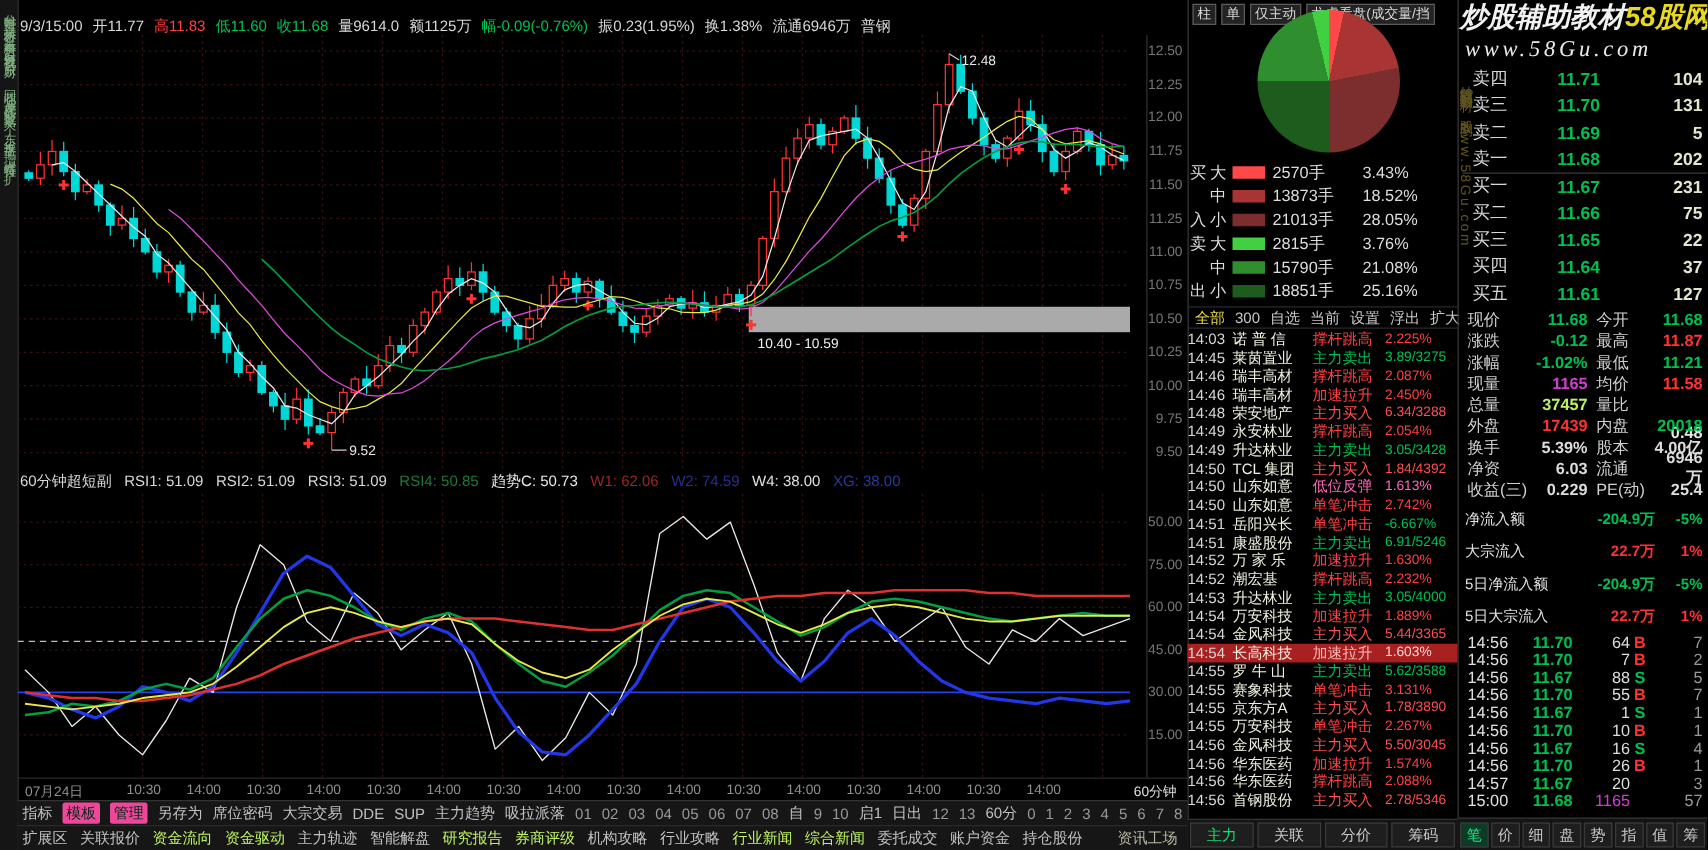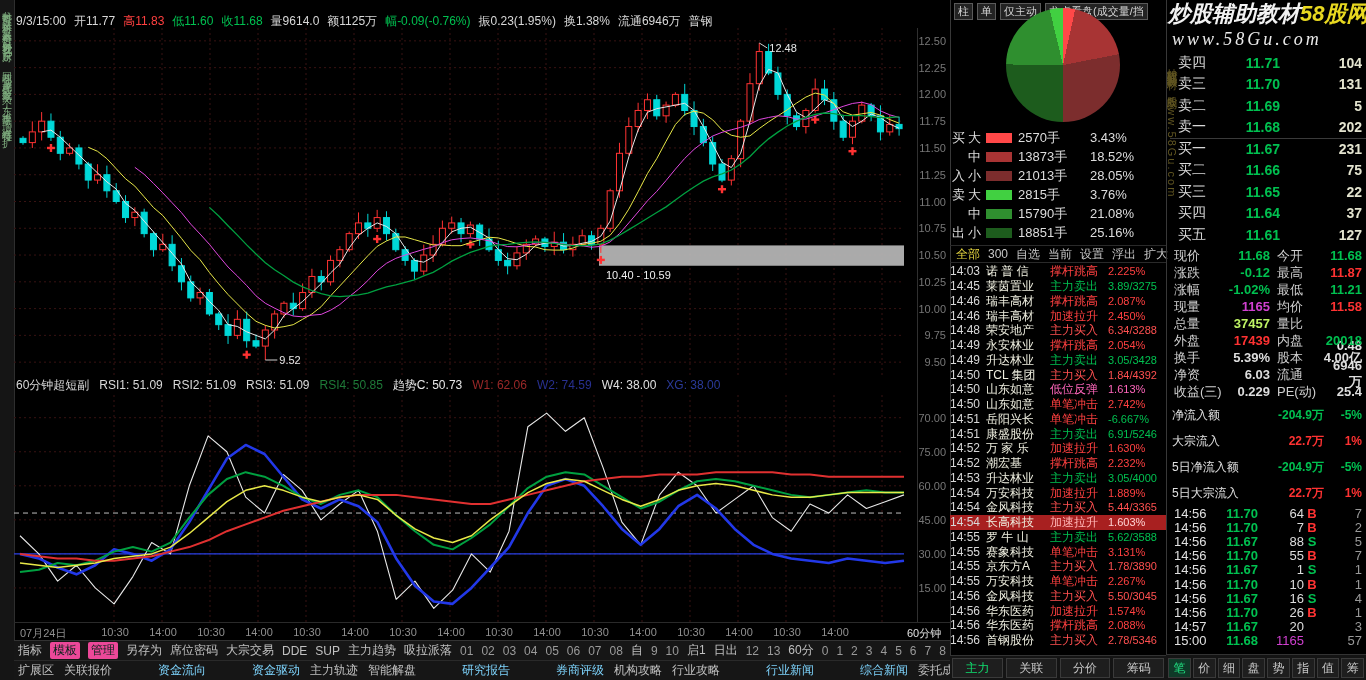--- a/index.html
+++ b/index.html
@@ -23,21 +23,21 @@
   #sub-chart{left:14px;top:395px;width:936px;height:227px;}
   .axis-label{position:absolute;width:42px;text-align:right;color:#777;font-size:11px;line-height:12px;left:890px;}
   .gutter-line{left:917px;top:28px;width:1px;height:594px;background:#303030;}
   
   #time-axis{left:14px;top:622px;width:936px;height:18px;border-top:1px solid #2a2a2a;color:#909090;font-size:11px;}
   #toolbar1{left:14px;top:640px;width:936px;height:20px;background:#161616;border-top:1px solid #333;gap:8px;padding-left:4px;box-sizing:border-box;font-size:12px;}
   #toolbar2{left:14px;top:660px;width:936px;height:20px;background:#161616;border-top:1px solid #2a2a2a;gap:10px;padding-left:4px;box-sizing:border-box;font-size:12px;}
   .tb-item{color:#c0c0c0;cursor:pointer;white-space:nowrap;}
   .tb-item.num{color:#9a9a9a;}
   .tb-item.active{background:#ec4899;color:#06241a;padding:0 3px;border-radius:2px;}
-  .tb-item.yellow{color:#7dd3fc;margin-left:36px;}
+  .tb-item.yellow{color:#bef264;}
   
   #panelA{left:950px;top:0;width:216px;height:680px;border-left:1px solid #383838;box-sizing:border-box;}
   #pa-topbar{left:950px;top:0;width:216px;height:22px;gap:4px;padding-left:4px;box-sizing:border-box;}
   .pa-btn{border:1px solid #5a5a5a;background:#232323;color:#d8d8d8;padding:0 3px;height:15px;line-height:15px;font-size:11px;cursor:pointer;white-space:nowrap;}
   #pie{left:1006px;top:8px;width:114px;height:114px;border-radius:50%;}
   #pa-legend{left:952px;top:128px;width:212px;}
   .lg-row{display:flex;align-items:center;height:19px;font-size:13px;color:#ddd;}
   .lg-g{width:16px;} .lg-s{width:16px;}
   .lg-sw{width:26px;height:10px;margin:0 6px 0 2px;}
   .lg-v{width:72px;} .lg-p{flex:1;}
@@ -400,21 +400,21 @@
         <line x1="0" y1="90.80000000000001" x2="890" y2="90.80000000000001" stroke="#381212" stroke-dasharray="2,3"></line>
         <line x1="0" y1="56.75" x2="890" y2="56.75" stroke="#381212" stroke-dasharray="2,3"></line>
         <line x1="0" y1="22.700000000000003" x2="890" y2="22.700000000000003" stroke="#381212" stroke-dasharray="2,3"></line>
         <line x1="0" y1="118.04" x2="890" y2="118.04" stroke="#bdbdbd" stroke-dasharray="5,4"></line>
         <line x1="0" y1="158.89999999999998" x2="890" y2="158.89999999999998" stroke="#2840e8" stroke-width="1.4"></line>
         <polyline points="6,140.74 24.80851063829787,158.89999999999998 43.61702127659574,186.14 62.42553191489362,170.25 81.23404255319149,192.95 100.04255319148936,208.84 118.85106382978724,181.60000000000002 137.6595744680851,147.55 156.46808510638297,158.89999999999998 175.27659574468086,90.80000000000001 194.08510638297872,40.86 212.89361702127658,56.75 231.70212765957447,102.15 250.51063829787233,118.04 269.3191489361702,79.44999999999999 288.1276595744681,95.34 306.93617021276594,124.85000000000001 325.74468085106383,108.96 344.5531914893617,95.34 363.36170212765956,136.2 382.17021276595744,204.3 400.97872340425533,186.14 419.78723404255317,213.38 438.59574468085106,195.22 457.40425531914894,158.89999999999998 476.21276595744683,177.06 495.02127659574467,136.2 513.8297872340426,31.780000000000005 532.6382978723404,18.16 551.4468085106383,36.32 570.2553191489362,22.700000000000003 589.063829787234,72.64 607.8723404255319,127.12000000000002 626.6808510638298,149.82 645.4893617021277,99.88 664.2978723404256,77.18 683.1063829787234,90.80000000000001 701.9148936170212,118.04 720.7234042553191,104.42 739.531914893617,90.80000000000001 758.3404255319149,122.58000000000001 777.1489361702128,136.2 795.9574468085107,108.96 814.7659574468086,118.04 833.5744680851063,99.88 852.3829787234042,113.5 871.1914893617021,106.69 890,99.88" fill="none" stroke="#e8e8e8" stroke-width="1.1" stroke-linejoin="round"></polyline>
         <polyline points="6,158.89999999999998 24.80851063829787,163.44 43.61702127659574,172.52 62.42553191489362,179.33 81.23404255319149,170.25 100.04255319148936,154.36 118.85106382978724,158.89999999999998 137.6595744680851,165.71 156.46808510638297,154.36 175.27659574468086,127.12000000000002 194.08510638297872,95.34 212.89361702127658,63.56000000000001 231.70212765957447,49.94 250.51063829787233,59.02 269.3191489361702,81.72 288.1276595744681,104.42 306.93617021276594,113.5 325.74468085106383,104.42 344.5531914893617,111.23 363.36170212765956,127.12000000000002 382.17021276595744,163.44 400.97872340425533,190.68 419.78723404255317,206.57 438.59574468085106,208.84 457.40425531914894,192.95 476.21276595744683,172.52 495.02127659574467,152.09 513.8297872340426,118.04 532.6382978723404,90.80000000000001 551.4468085106383,83.99 570.2553191489362,90.80000000000001 589.063829787234,111.23 607.8723404255319,133.93 626.6808510638298,149.82 645.4893617021277,133.93 664.2978723404256,111.23 683.1063829787234,99.88 701.9148936170212,113.5 720.7234042553191,133.93 739.531914893617,149.82 758.3404255319149,158.89999999999998 777.1489361702128,163.44 795.9574468085107,165.71 814.7659574468086,167.98 833.5744680851063,163.44 852.3829787234042,165.71 871.1914893617021,167.98 890,165.71" fill="none" stroke="#2238e8" stroke-width="2.6" stroke-linejoin="round"></polyline>
         <polyline points="6,177.06 24.80851063829787,174.79 43.61702127659574,167.98 62.42553191489362,170.25 81.23404255319149,165.71 100.04255319148936,156.63 118.85106382978724,152.09 137.6595744680851,156.63 156.46808510638297,147.55 175.27659574468086,122.58000000000001 194.08510638297872,99.88 212.89361702127658,83.99 231.70212765957447,77.18 250.51063829787233,81.72 269.3191489361702,90.80000000000001 288.1276595744681,102.15 306.93617021276594,108.96 325.74468085106383,99.88 344.5531914893617,95.34 363.36170212765956,102.15 382.17021276595744,120.31 400.97872340425533,136.2 419.78723404255317,149.82 438.59574468085106,154.36 457.40425531914894,143.01 476.21276595744683,129.39 495.02127659574467,111.23 513.8297872340426,93.07 532.6382978723404,81.72 551.4468085106383,77.18 570.2553191489362,79.44999999999999 589.063829787234,90.80000000000001 607.8723404255319,102.15 626.6808510638298,113.5 645.4893617021277,106.69 664.2978723404256,95.34 683.1063829787234,86.26 701.9148936170212,83.99 720.7234042553191,86.26 739.531914893617,90.80000000000001 758.3404255319149,95.34 777.1489361702128,99.88 795.9574468085107,102.15 814.7659574468086,99.88 833.5744680851063,97.61 852.3829787234042,95.34 871.1914893617021,97.61 890,97.61" fill="none" stroke="#00a040" stroke-width="2" stroke-linejoin="round"></polyline>
         <polyline points="6,158.89999999999998 24.80851063829787,161.17 43.61702127659574,163.44 62.42553191489362,163.44 81.23404255319149,165.71 100.04255319148936,165.71 118.85106382978724,163.44 137.6595744680851,161.17 156.46808510638297,156.63 175.27659574468086,152.09 194.08510638297872,145.28 212.89361702127658,136.2 231.70212765957447,129.39 250.51063829787233,122.58000000000001 269.3191489361702,115.77 288.1276595744681,111.23 306.93617021276594,106.69 325.74468085106383,102.15 344.5531914893617,99.88 363.36170212765956,99.88 382.17021276595744,99.88 400.97872340425533,102.15 419.78723404255317,104.42 438.59574468085106,106.69 457.40425531914894,108.96 476.21276595744683,108.96 495.02127659574467,104.42 513.8297872340426,99.88 532.6382978723404,95.34 551.4468085106383,90.80000000000001 570.2553191489362,86.26 589.063829787234,83.99 607.8723404255319,81.72 626.6808510638298,81.72 645.4893617021277,79.44999999999999 664.2978723404256,79.44999999999999 683.1063829787234,79.44999999999999 701.9148936170212,77.18 720.7234042553191,77.18 739.531914893617,77.18 758.3404255319149,77.18 777.1489361702128,79.44999999999999 795.9574468085107,79.44999999999999 814.7659574468086,81.72 833.5744680851063,81.72 852.3829787234042,81.72 871.1914893617021,81.72 890,81.72" fill="none" stroke="#e03030" stroke-width="2" stroke-linejoin="round"></polyline>
         <polyline points="6,167.98 24.80851063829787,170.25 43.61702127659574,172.52 62.42553191489362,170.25 81.23404255319149,167.98 100.04255319148936,163.44 118.85106382978724,161.17 137.6595744680851,158.89999999999998 156.46808510638297,152.09 175.27659574468086,138.47 194.08510638297872,122.58000000000001 212.89361702127658,106.69 231.70212765957447,95.34 250.51063829787233,90.80000000000001 269.3191489361702,95.34 288.1276595744681,102.15 306.93617021276594,106.69 325.74468085106383,102.15 344.5531914893617,99.88 363.36170212765956,104.42 382.17021276595744,120.31 400.97872340425533,133.93 419.78723404255317,143.01 438.59574468085106,147.55 457.40425531914894,140.74 476.21276595744683,124.85000000000001 495.02127659574467,111.23 513.8297872340426,97.61 532.6382978723404,88.53 551.4468085106383,83.99 570.2553191489362,86.26 589.063829787234,95.34 607.8723404255319,104.42 626.6808510638298,111.23 645.4893617021277,104.42 664.2978723404256,95.34 683.1063829787234,90.80000000000001 701.9148936170212,88.53 720.7234042553191,90.80000000000001 739.531914893617,95.34 758.3404255319149,99.88 777.1489361702128,102.15 795.9574468085107,102.15 814.7659574468086,99.88 833.5744680851063,97.61 852.3829787234042,97.61 871.1914893617021,97.61 890,97.61" fill="none" stroke="#e8e848" stroke-width="1.5" stroke-linejoin="round"></polyline>
-      </svg><div class="axis-label" style="top: 16.7px;">70.00</div><div class="axis-label" style="top: 50.75px;">75.00</div><div class="axis-label" style="top: 84.8px;">60.00</div><div class="axis-label" style="top: 118.85px;">45.00</div><div class="axis-label" style="top: 152.9px;">30.00</div><div class="axis-label" style="top: 186.95px;">15.00</div></div>
+      </svg><div class="axis-label" style="top: 16.7px;">50.00</div><div class="axis-label" style="top: 50.75px;">75.00</div><div class="axis-label" style="top: 84.8px;">60.00</div><div class="axis-label" style="top: 118.85px;">45.00</div><div class="axis-label" style="top: 152.9px;">30.00</div><div class="axis-label" style="top: 186.95px;">15.00</div></div>
   <div class="abs gutter-line"></div>
 
   <div id="time-axis" class="abs">
       <span style="position: absolute; left: 6px; top: 3px;">07月24日</span>
       <span style="position: absolute; left: 84px; top: 3px; width: 34px; text-align: center;">10:30</span>
       <span style="position: absolute; left: 132px; top: 3px; width: 34px; text-align: center;">14:00</span>
       <span style="position: absolute; left: 180px; top: 3px; width: 34px; text-align: center;">10:30</span>
       <span style="position: absolute; left: 228px; top: 3px; width: 34px; text-align: center;">14:00</span>
       <span style="position: absolute; left: 276px; top: 3px; width: 34px; text-align: center;">10:30</span>
       <span style="position: absolute; left: 324px; top: 3px; width: 34px; text-align: center;">14:00</span>

